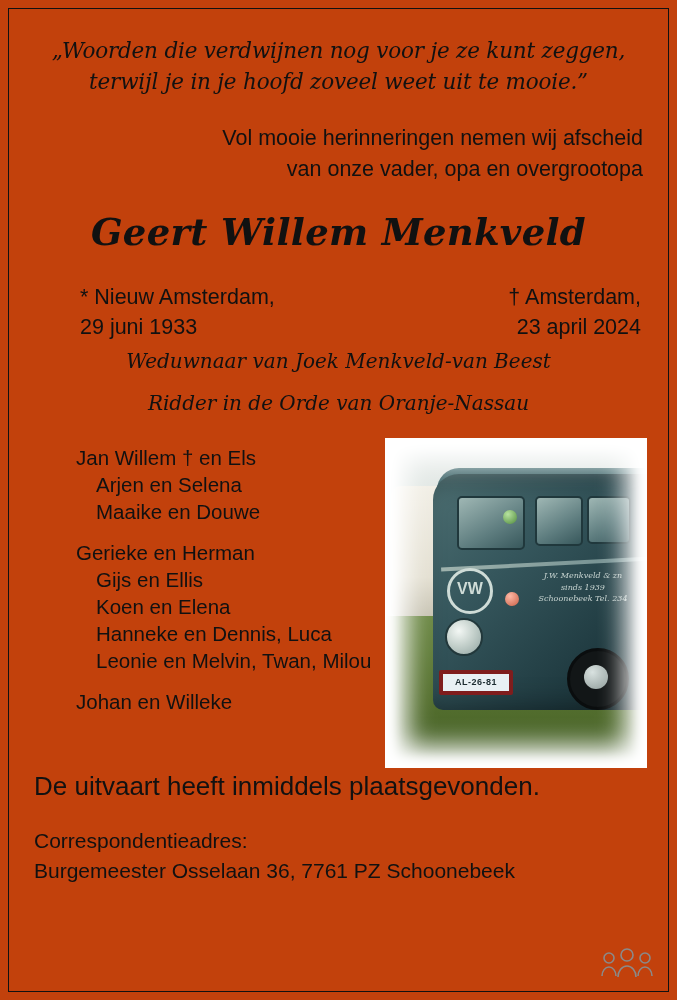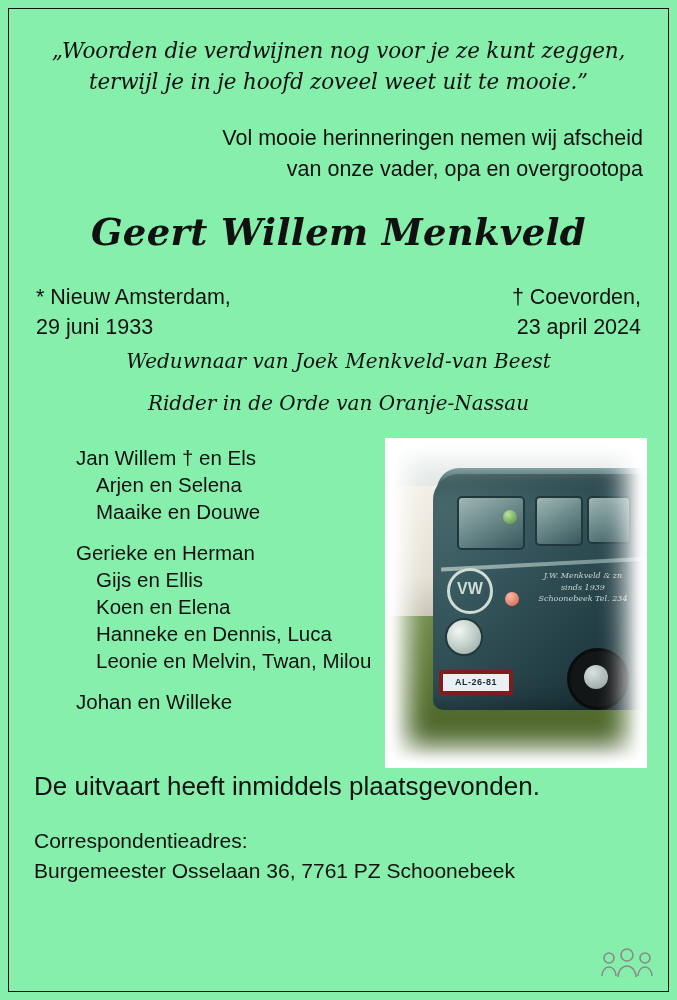--- a/index.html
+++ b/index.html
@@ -8,21 +8,21 @@
     background: #ffffff;
   }
   body {
     font-family: "Liberation Sans", sans-serif;
     color: #111111;
   }
   .page {
     position: relative;
     width: 677px;
     height: 1000px;
-    background: #86efac;
+    background: #c2410c;
     overflow: hidden;
     box-sizing: border-box;
   }
   .border-frame {
     position: absolute;
     left: 8px;
     top: 8px;
     right: 8px;
     bottom: 8px;
     border: 1px solid #111111;
@@ -83,21 +83,21 @@
     left: 2px;
     top: 0;
     text-align: left;
   }
   .dates .death {
     position: absolute;
     right: 2px;
     top: 0;
     text-align: right;
   }
-  .dates .l1, .dates .l2 { display: block; white-space: nowrap; }
+  .dates .l1, .dates .l2 { display: block; white-space: nowrap; margin-left: 44px; }
 
   
   .subline {
     text-align: center;
     font-family: "DejaVu Serif", serif;
     font-style: italic;
     font-size: 20px;
     line-height: 1.5;
   }
   .subline.first { margin-top: 2px; }
@@ -326,21 +326,21 @@
     </div>
 
     <div class="name">Geert Willem Menkveld</div>
 
     <div class="dates">
       <div class="birth">
         <span class="l1">* Nieuw Amsterdam,</span>
         <span class="l2">29 juni 1933</span>
       </div>
       <div class="death">
-        <span class="l1">† Coevorden,</span>
+        <span class="l1">† Amsterdam,</span>
         <span class="l2">23 april 2024</span>
       </div>
     </div>
 
     <div class="subline first">Weduwnaar van Joek Menkveld-van Beest</div>
     <div class="subline second">Ridder in de Orde van Oranje-Nassau</div>
 
     <div class="family-wrap">
 
       <div class="family">

